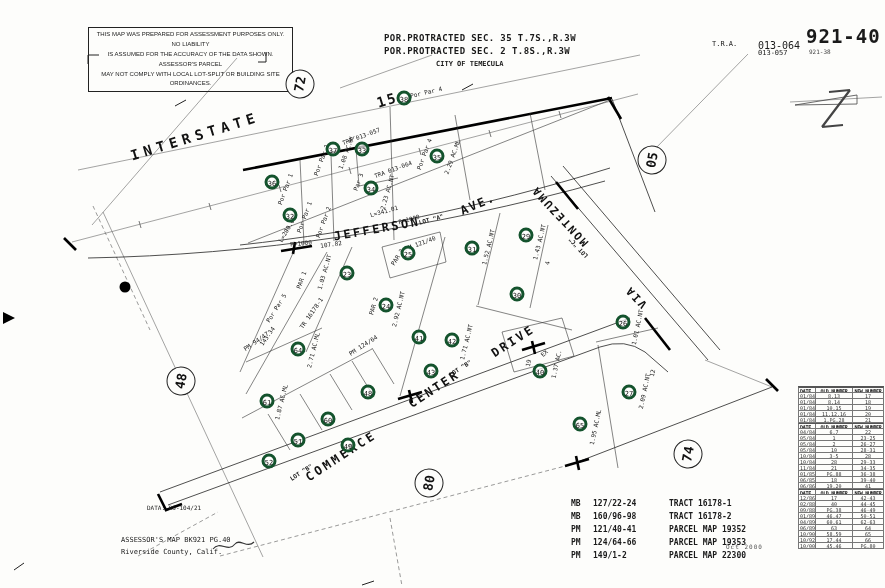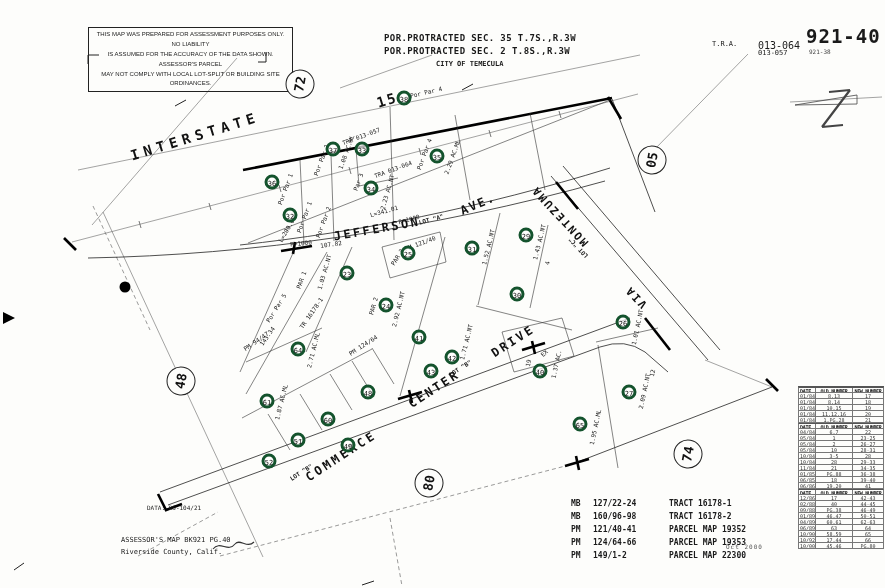--- a/index.html
+++ b/index.html
@@ -239,21 +239,21 @@
       <div class="parcel-circle" style="left: 312px; top: 273px; transform: translate(-50%, -50%) rotate(0deg); margin-left: 35px;">23</div>
       <div class="parcel-circle" style="left: 386px; top: 305px; transform: translate(-50%, -50%) rotate(0deg);">24</div>
       <div class="parcel-circle" style="left: 408px; top: 253px; transform: translate(-50%, -50%) rotate(0deg);">25</div>
       <div class="parcel-circle" style="left: 472px; top: 248px; transform: translate(-50%, -50%) rotate(0deg);">31</div>
       <div class="parcel-circle" style="left: 526px; top: 235px; transform: translate(-50%, -50%) rotate(0deg);">29</div>
       <div class="parcel-circle" style="left: 517px; top: 294px; transform: translate(-50%, -50%) rotate(0deg);">30</div>
       <div class="parcel-circle" style="left: 623px; top: 322px; transform: translate(-50%, -50%) rotate(0deg);">26</div>
       <div class="parcel-circle" style="left: 629px; top: 392px; transform: translate(-50%, -50%) rotate(0deg);">27</div>
       <div class="parcel-circle" style="left: 540px; top: 371px; transform: translate(-50%, -50%) rotate(0deg);">40</div>
       <div class="parcel-circle" style="left: 419px; top: 337px; transform: translate(-50%, -50%) rotate(0deg);">41</div>
-      <div class="parcel-circle" style="left: 452px; top: 340px; transform: translate(-50%, -50%) rotate(0deg); margin-top: 17px;">42</div>
+      <div class="parcel-circle" style="left: 452px; top: 340px; transform: translate(-50%, -50%) rotate(0deg);">42</div>
       <div class="parcel-circle" style="left: 431px; top: 371px; transform: translate(-50%, -50%) rotate(0deg);">43</div>
       <div class="parcel-circle" style="left: 580px; top: 424px; transform: translate(-50%, -50%) rotate(0deg);">65</div>
       <div class="parcel-circle" style="left: 298px; top: 349px; transform: translate(-50%, -50%) rotate(0deg);">64</div>
       <div class="parcel-circle" style="left: 267px; top: 401px; transform: translate(-50%, -50%) rotate(0deg);">61</div>
       <div class="parcel-circle" style="left: 368px; top: 392px; transform: translate(-50%, -50%) rotate(0deg);">48</div>
       <div class="parcel-circle" style="left: 348px; top: 406px; transform: translate(-50%, -50%) rotate(0deg); margin-top: 39px;">49</div>
       <div class="parcel-circle" style="left: 328px; top: 419px; transform: translate(-50%, -50%) rotate(0deg);">60</div>
       <div class="parcel-circle" style="left: 298px; top: 440px; transform: translate(-50%, -50%) rotate(0deg);">51</div>
       <div class="parcel-circle" style="left: 269px; top: 461px; transform: translate(-50%, -50%) rotate(0deg);">52</div>
       <div class="page-circle" style="left: 300px; top: 84px; transform: translate(-50%, -50%) rotate(-80deg);">72</div>

